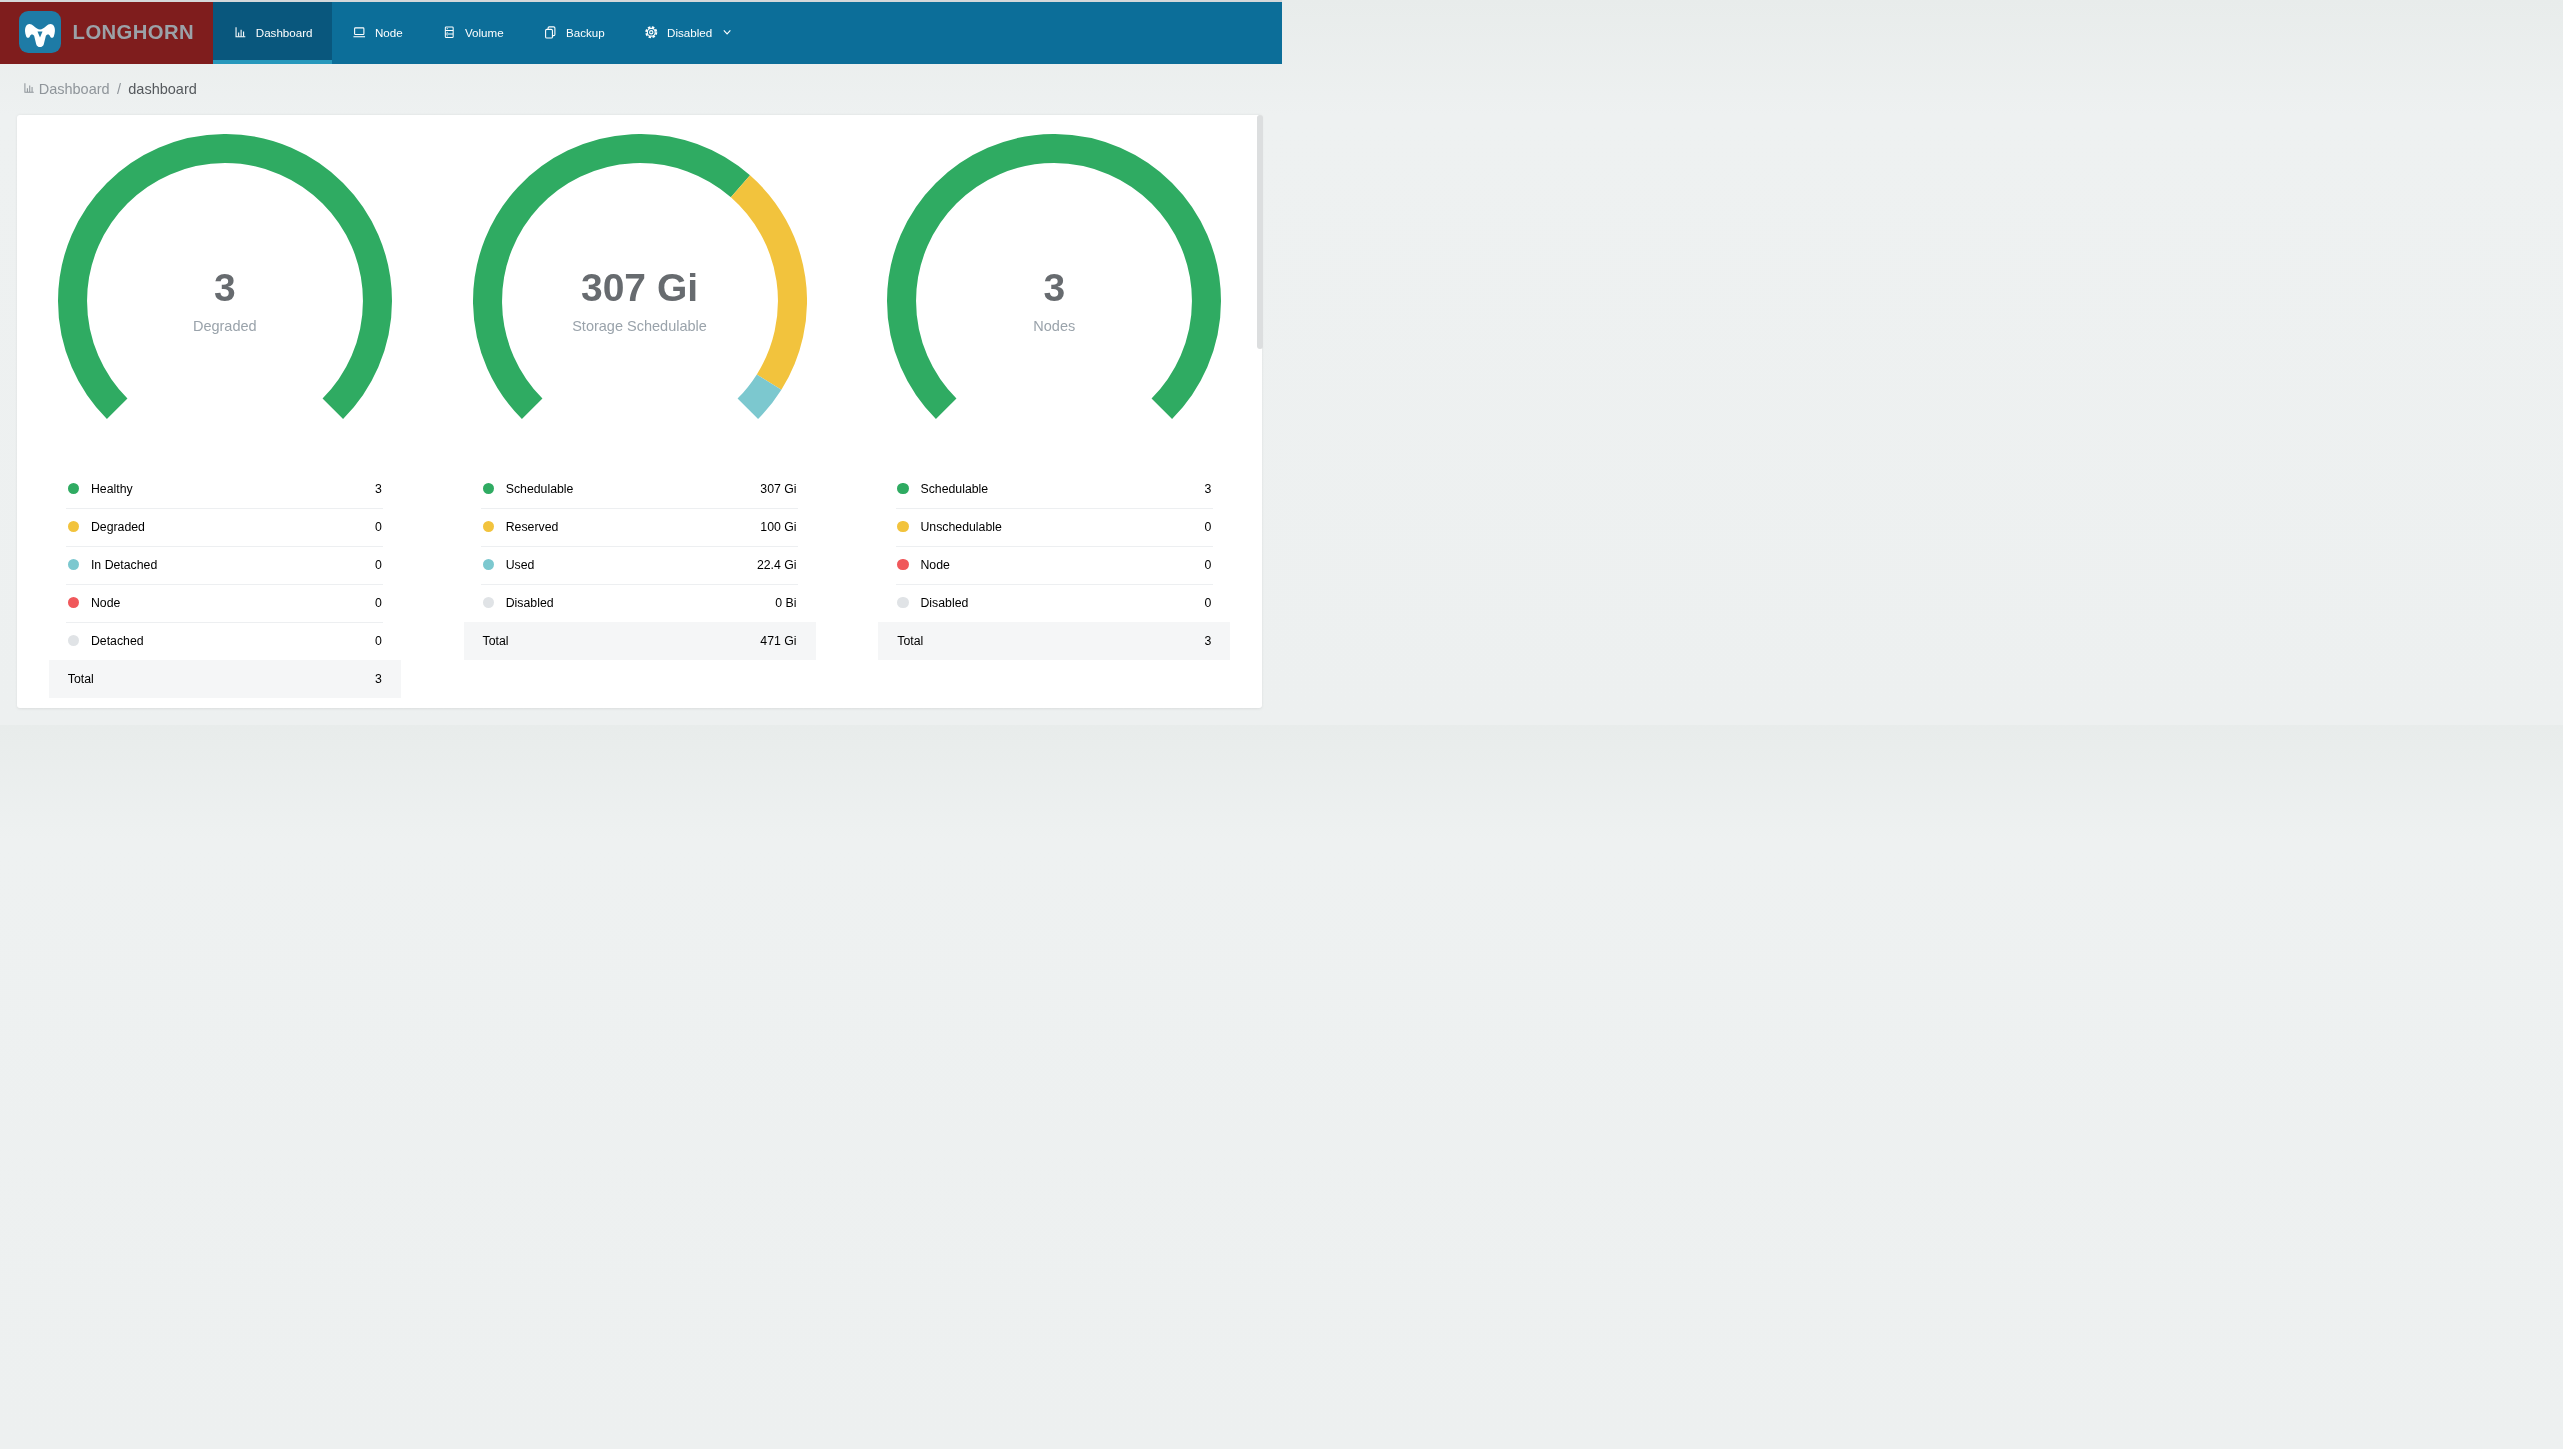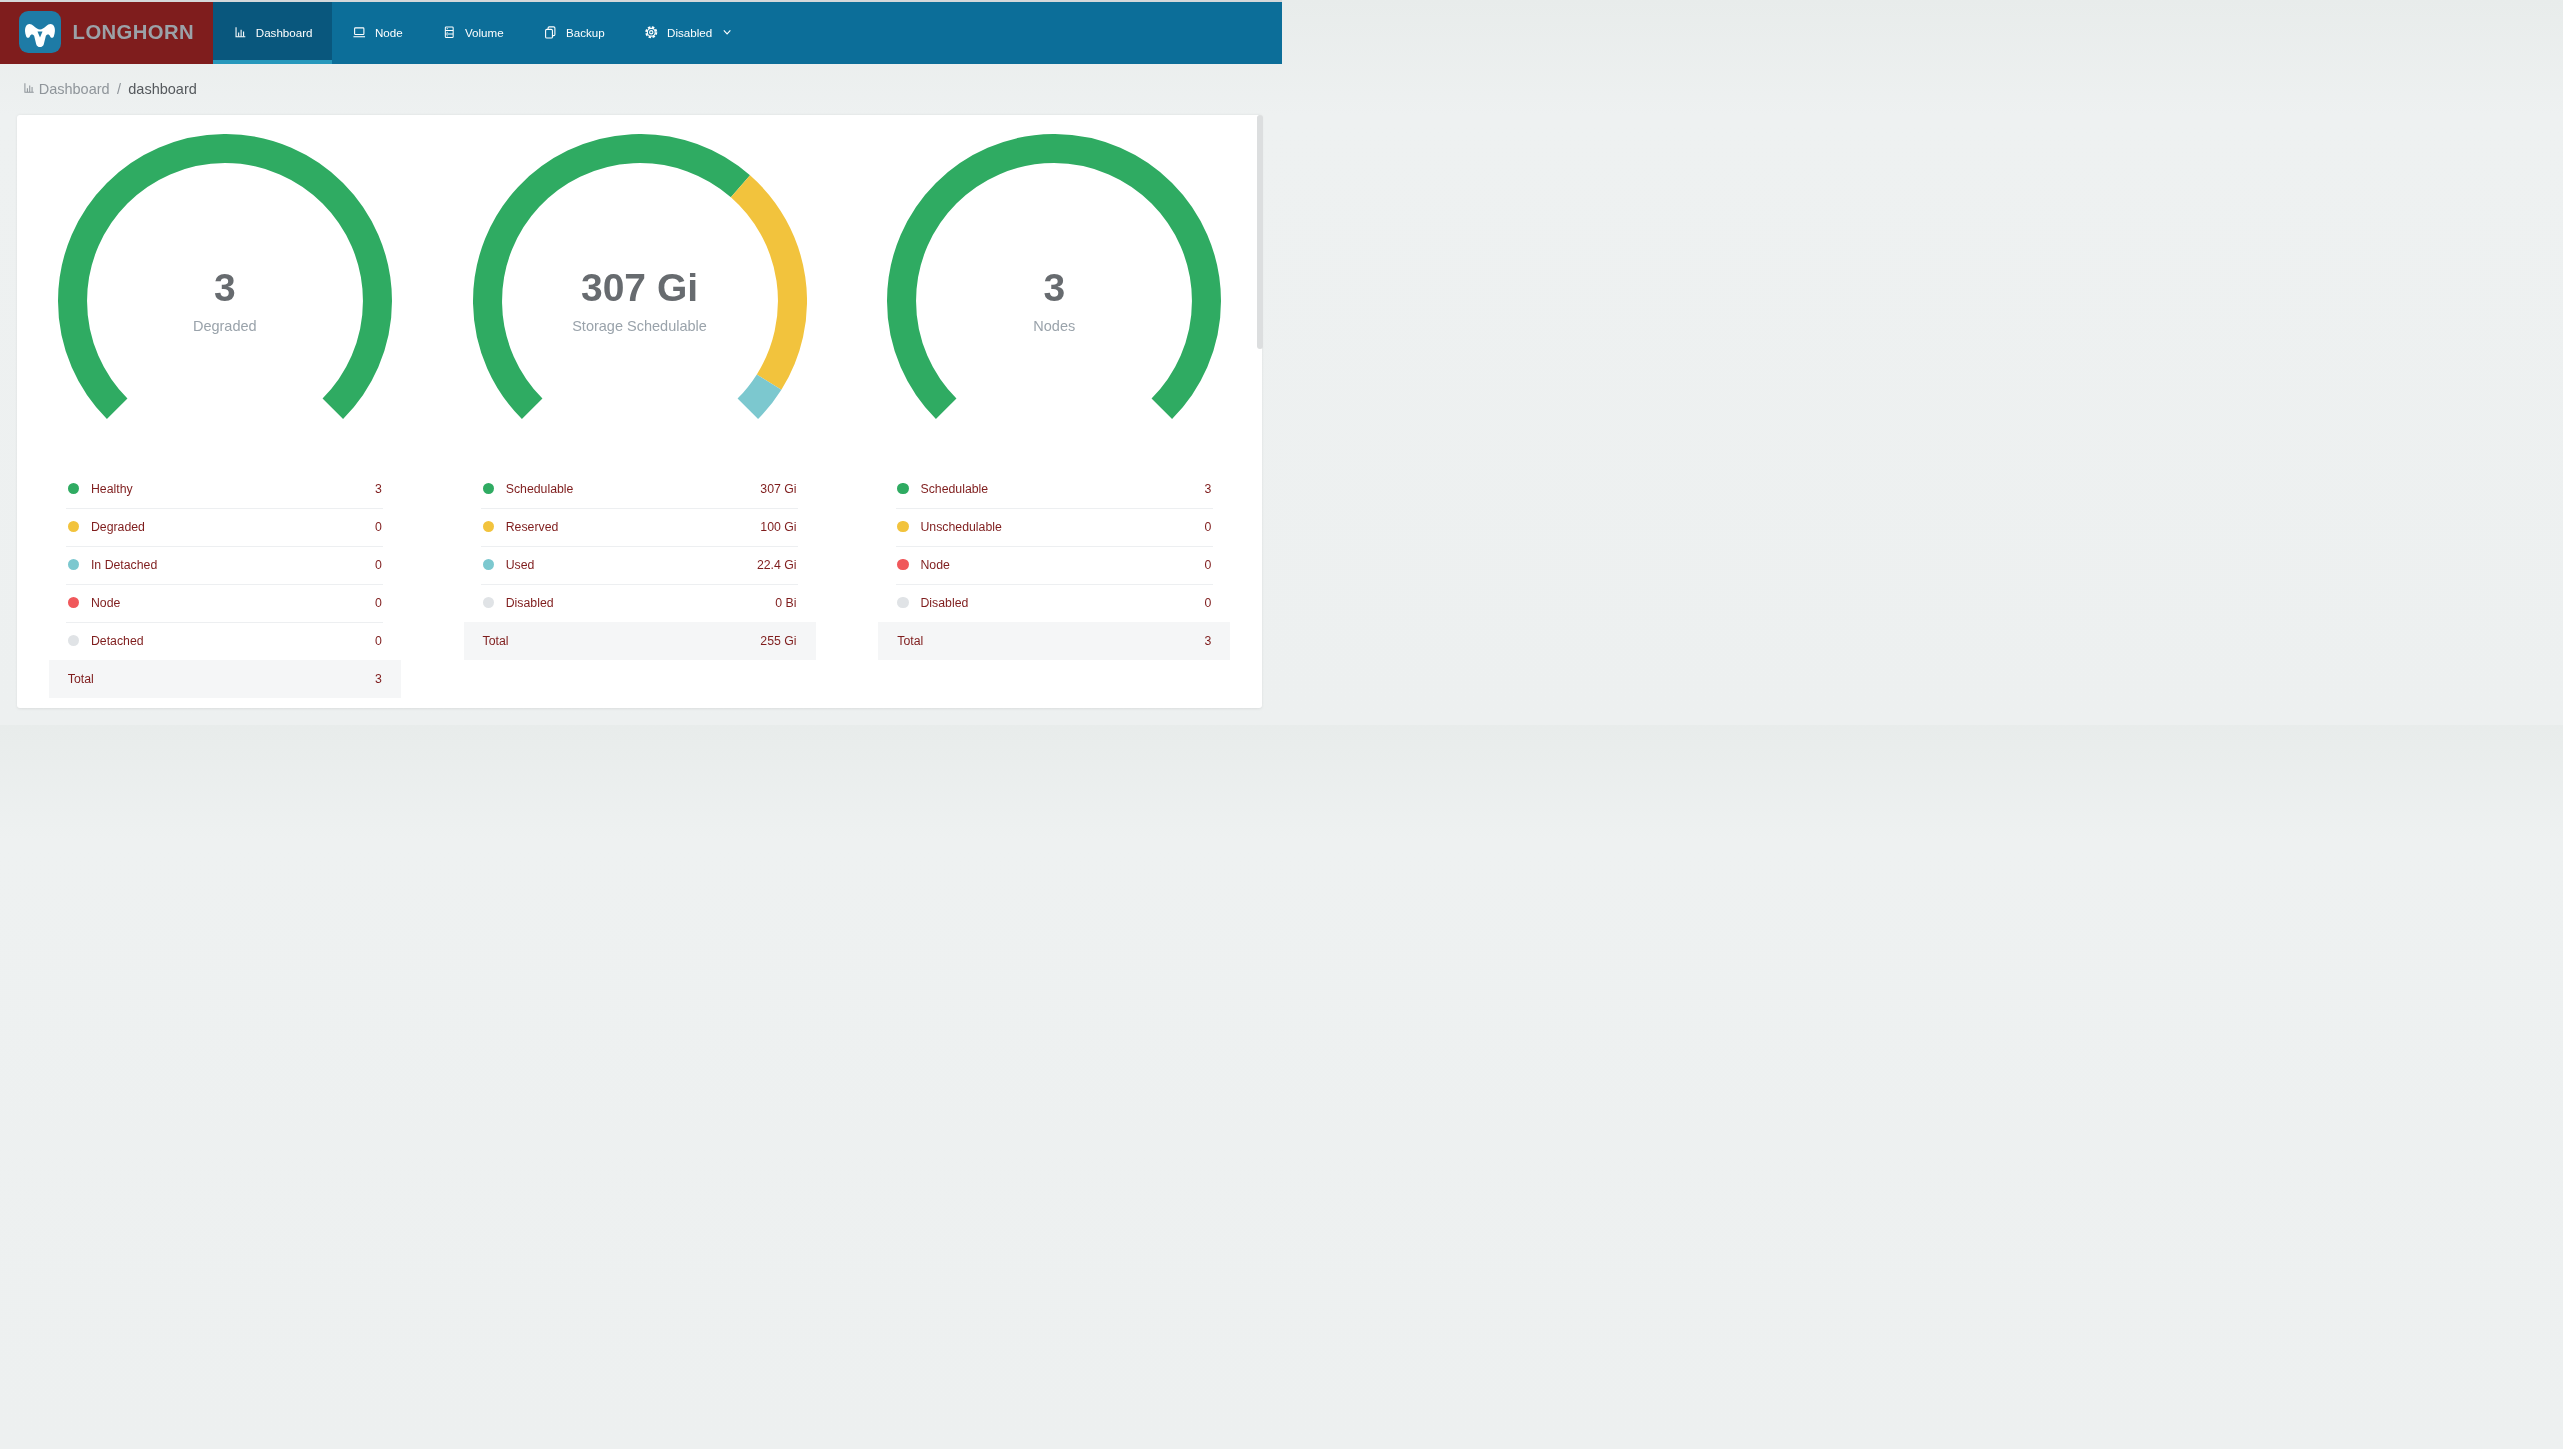--- a/index.html
+++ b/index.html
@@ -38,21 +38,21 @@
   }
   .col { flex:1; display:flex; flex-direction:column; align-items:center; min-width:0; }
 
   .gauge-wrap { position:relative; width:334px; height:334px; }
   .gauge-wrap svg { position:absolute; inset:0; }
   .gauge-center { position:absolute; inset:0; display:flex; flex-direction:column; align-items:center; justify-content:center; gap:11.6px; pointer-events:none; }
   .gauge-value { font-size:39px; font-weight:bold; color:#676b6f; line-height:1; }
   .gauge-label { font-size:14.5px; color:#9aa3ab; line-height:1; }
 
   
-  .legend { width:352px; margin-top:1.5px; font-size:12.3px; color:#7f1d1d; }
+  .legend { width:352px; margin-top:1.5px; font-size:12.3px; color:#000000; }
   .legend-row { height:38px; display:flex; align-items:center; padding:0 19px; position:relative; }
   .legend-row + .legend-row::before { content:""; position:absolute; top:0; left:17.4px; right:17.4px; height:0.7px; background:#edeff1; }
   .legend-dot { width:11.6px; height:11.6px; border-radius:50%; margin-right:11.6px; flex:0 0 11.6px; }
   .legend-name { flex:1; }
   .legend-val { text-align:right; }
   .legend-total { height:38px; display:flex; align-items:center; padding:0 19px; background:#f5f6f7; }
   .legend-total .legend-name { flex:1; }
 
   
   .scroll-thumb { position:absolute; right:19px; top:115px; width:6.5px; height:234px; border-radius:3.6px; background:#dcdedf; z-index:40; cursor:pointer; }
@@ -216,21 +216,21 @@
       <span class="legend-name">Used</span>
       <span class="legend-val">22.4 Gi</span>
         </div>
         <div class="legend-row">
           <span class="legend-dot" style="background:#e0e3e6"></span>
       <span class="legend-name">Disabled</span>
       <span class="legend-val">0 Bi</span>
         </div>
         <div class="legend-total">
           <span class="legend-name">Total</span>
-    <span class="legend-val">255 Gi</span>
+    <span class="legend-val">471 Gi</span>
         </div>
       </div>
     </section>
   <section class="col">
       <div class="gauge-wrap">
         <svg viewBox="0 0 460 460">
           <path d="M 81.51 378.49 A 210 210 0 1 1 378.49 378.49" fill="none" stroke="#2fab62" stroke-width="40"></path>
         </svg>
     <div class="gauge-center">
       <div class="gauge-value">3</div>

